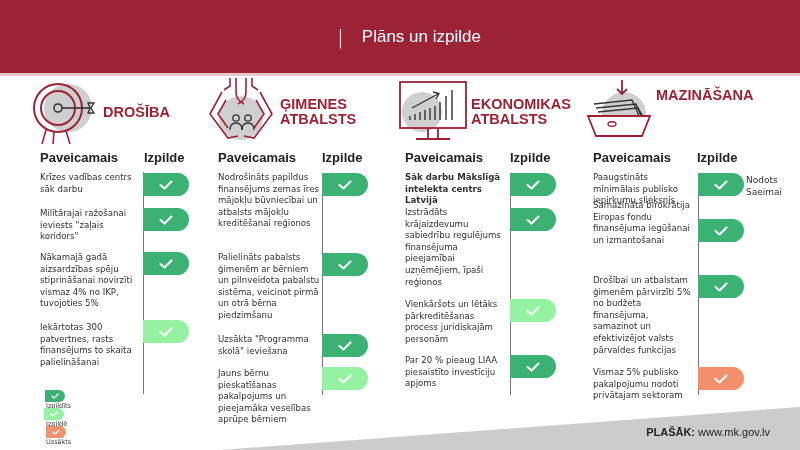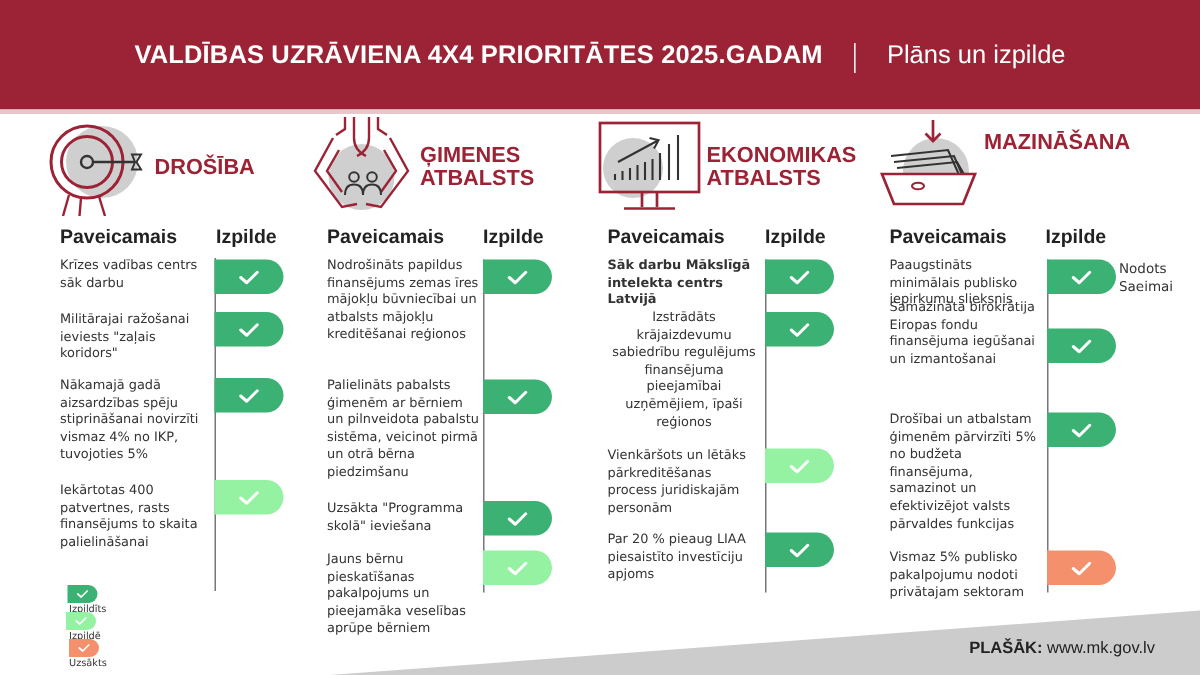--- a/index.html
+++ b/index.html
@@ -43,21 +43,20 @@
   .legend-label { font-size: 6.5px; color: #333; margin-left: 6px; }
 
   .footer-band { position: absolute; left: 0; top: 395px; width: 800px; height: 55px; }
   .footer-text { position: absolute; right: 30px; top: 426px; font-size: 11px; color: #222; font-family: "Liberation Sans", sans-serif; }
   .footer-text b { font-weight: bold; }
 </style>
 </head>
 <body>
 
 <div class="header" style="background: rgb(155, 35, 53);">
-  <span class="header-title">VALDĪBAS UZRĀVIENA 4X4 PRIORITĀTES 2025.GADAM</span>
   <span class="header-sep">|</span>
   <span class="header-sub">Plāns un izpilde</span>
 </div>
 <div class="header-rule"></div>
 
 <div class="icon-wrap" style="left:28px; top:78px;">
   <svg viewBox="0 0 70 66">
     <circle cx="40" cy="30" r="24" fill="#cfcfcf"></circle>
     <circle cx="30" cy="30" r="24" fill="none" stroke="#9B2335" stroke-width="2"></circle>
     <circle cx="30" cy="30" r="17" fill="none" stroke="#9B2335" stroke-width="2"></circle>
@@ -164,21 +163,21 @@
     </svg>
   </div>
 
 <div class="item-text" style="left:40px; top:252px; width:100px;">Nākamajā gadā aizsardzības spēju stiprināšanai novirzīti vismaz 4% no IKP, tuvojoties 5%</div>
 <div class="badge status-done" style="left: 143px; top: 252px; background: rgb(59, 178, 115);">
     <svg viewBox="0 0 14 10">
       <path d="M1.5 5 L5.5 8.5 L12.5 1.5" fill="none" stroke="#fff" stroke-width="2" stroke-linecap="round" stroke-linejoin="round"></path>
     </svg>
   </div>
 
-<div class="item-text" style="left:40px; top:322px; width:100px;">Iekārtotas 400 patvertnes, rasts finansējums to skaita palielināšanai</div>
+<div class="item-text" style="left:40px; top:322px; width:100px;">Iekārtotas 300 patvertnes, rasts finansējums to skaita palielināšanai</div>
 <div class="badge status-progress" style="left: 143px; top: 320px; background: rgb(150, 242, 163);">
     <svg viewBox="0 0 14 10">
       <path d="M1.5 5 L5.5 8.5 L12.5 1.5" fill="none" stroke="#fff" stroke-width="2" stroke-linecap="round" stroke-linejoin="round"></path>
     </svg>
   </div>
 
 <div class="item-text" style="left:218px; top:172px; width:102px;">Nodrošināts papildus finansējums zemas īres mājokļu būvniecībai un atbalsts mājokļu kreditēšanai reģionos</div>
 <div class="badge status-done" style="left: 322px; top: 173px; background: rgb(59, 178, 115);">
     <svg viewBox="0 0 14 10">
       <path d="M1.5 5 L5.5 8.5 L12.5 1.5" fill="none" stroke="#fff" stroke-width="2" stroke-linecap="round" stroke-linejoin="round"></path>
@@ -206,21 +205,21 @@
     </svg>
   </div>
 
 <div class="item-text" style="left:405px; top:172px; width:102px;font-weight:bold;">Sāk darbu Mākslīgā intelekta centrs Latvijā</div>
 <div class="badge status-done" style="left: 510px; top: 173px; background: rgb(59, 178, 115);">
     <svg viewBox="0 0 14 10">
       <path d="M1.5 5 L5.5 8.5 L12.5 1.5" fill="none" stroke="#fff" stroke-width="2" stroke-linecap="round" stroke-linejoin="round"></path>
     </svg>
   </div>
 
-<div class="item-text" style="left:405px; top:207px; width:102px;text-align:center;">Izstrādāts krājaizdevumu sabiedrību regulējums finansējuma pieejamībai uzņēmējiem, īpaši reģionos</div>
+<div class="item-text" style="left:405px; top:207px; width:102px;">Izstrādāts krājaizdevumu sabiedrību regulējums finansējuma pieejamībai uzņēmējiem, īpaši reģionos</div>
 <div class="badge status-done" style="left: 510px; top: 208px; background: rgb(59, 178, 115);">
     <svg viewBox="0 0 14 10">
       <path d="M1.5 5 L5.5 8.5 L12.5 1.5" fill="none" stroke="#fff" stroke-width="2" stroke-linecap="round" stroke-linejoin="round"></path>
     </svg>
   </div>
 
 <div class="item-text" style="left:405px; top:299px; width:102px;">Vienkāršots un lētāks pārkreditēšanas process juridiskajām personām</div>
 <div class="badge status-progress" style="left: 510px; top: 299px; background: rgb(150, 242, 163);">
     <svg viewBox="0 0 14 10">
       <path d="M1.5 5 L5.5 8.5 L12.5 1.5" fill="none" stroke="#fff" stroke-width="2" stroke-linecap="round" stroke-linejoin="round"></path>

